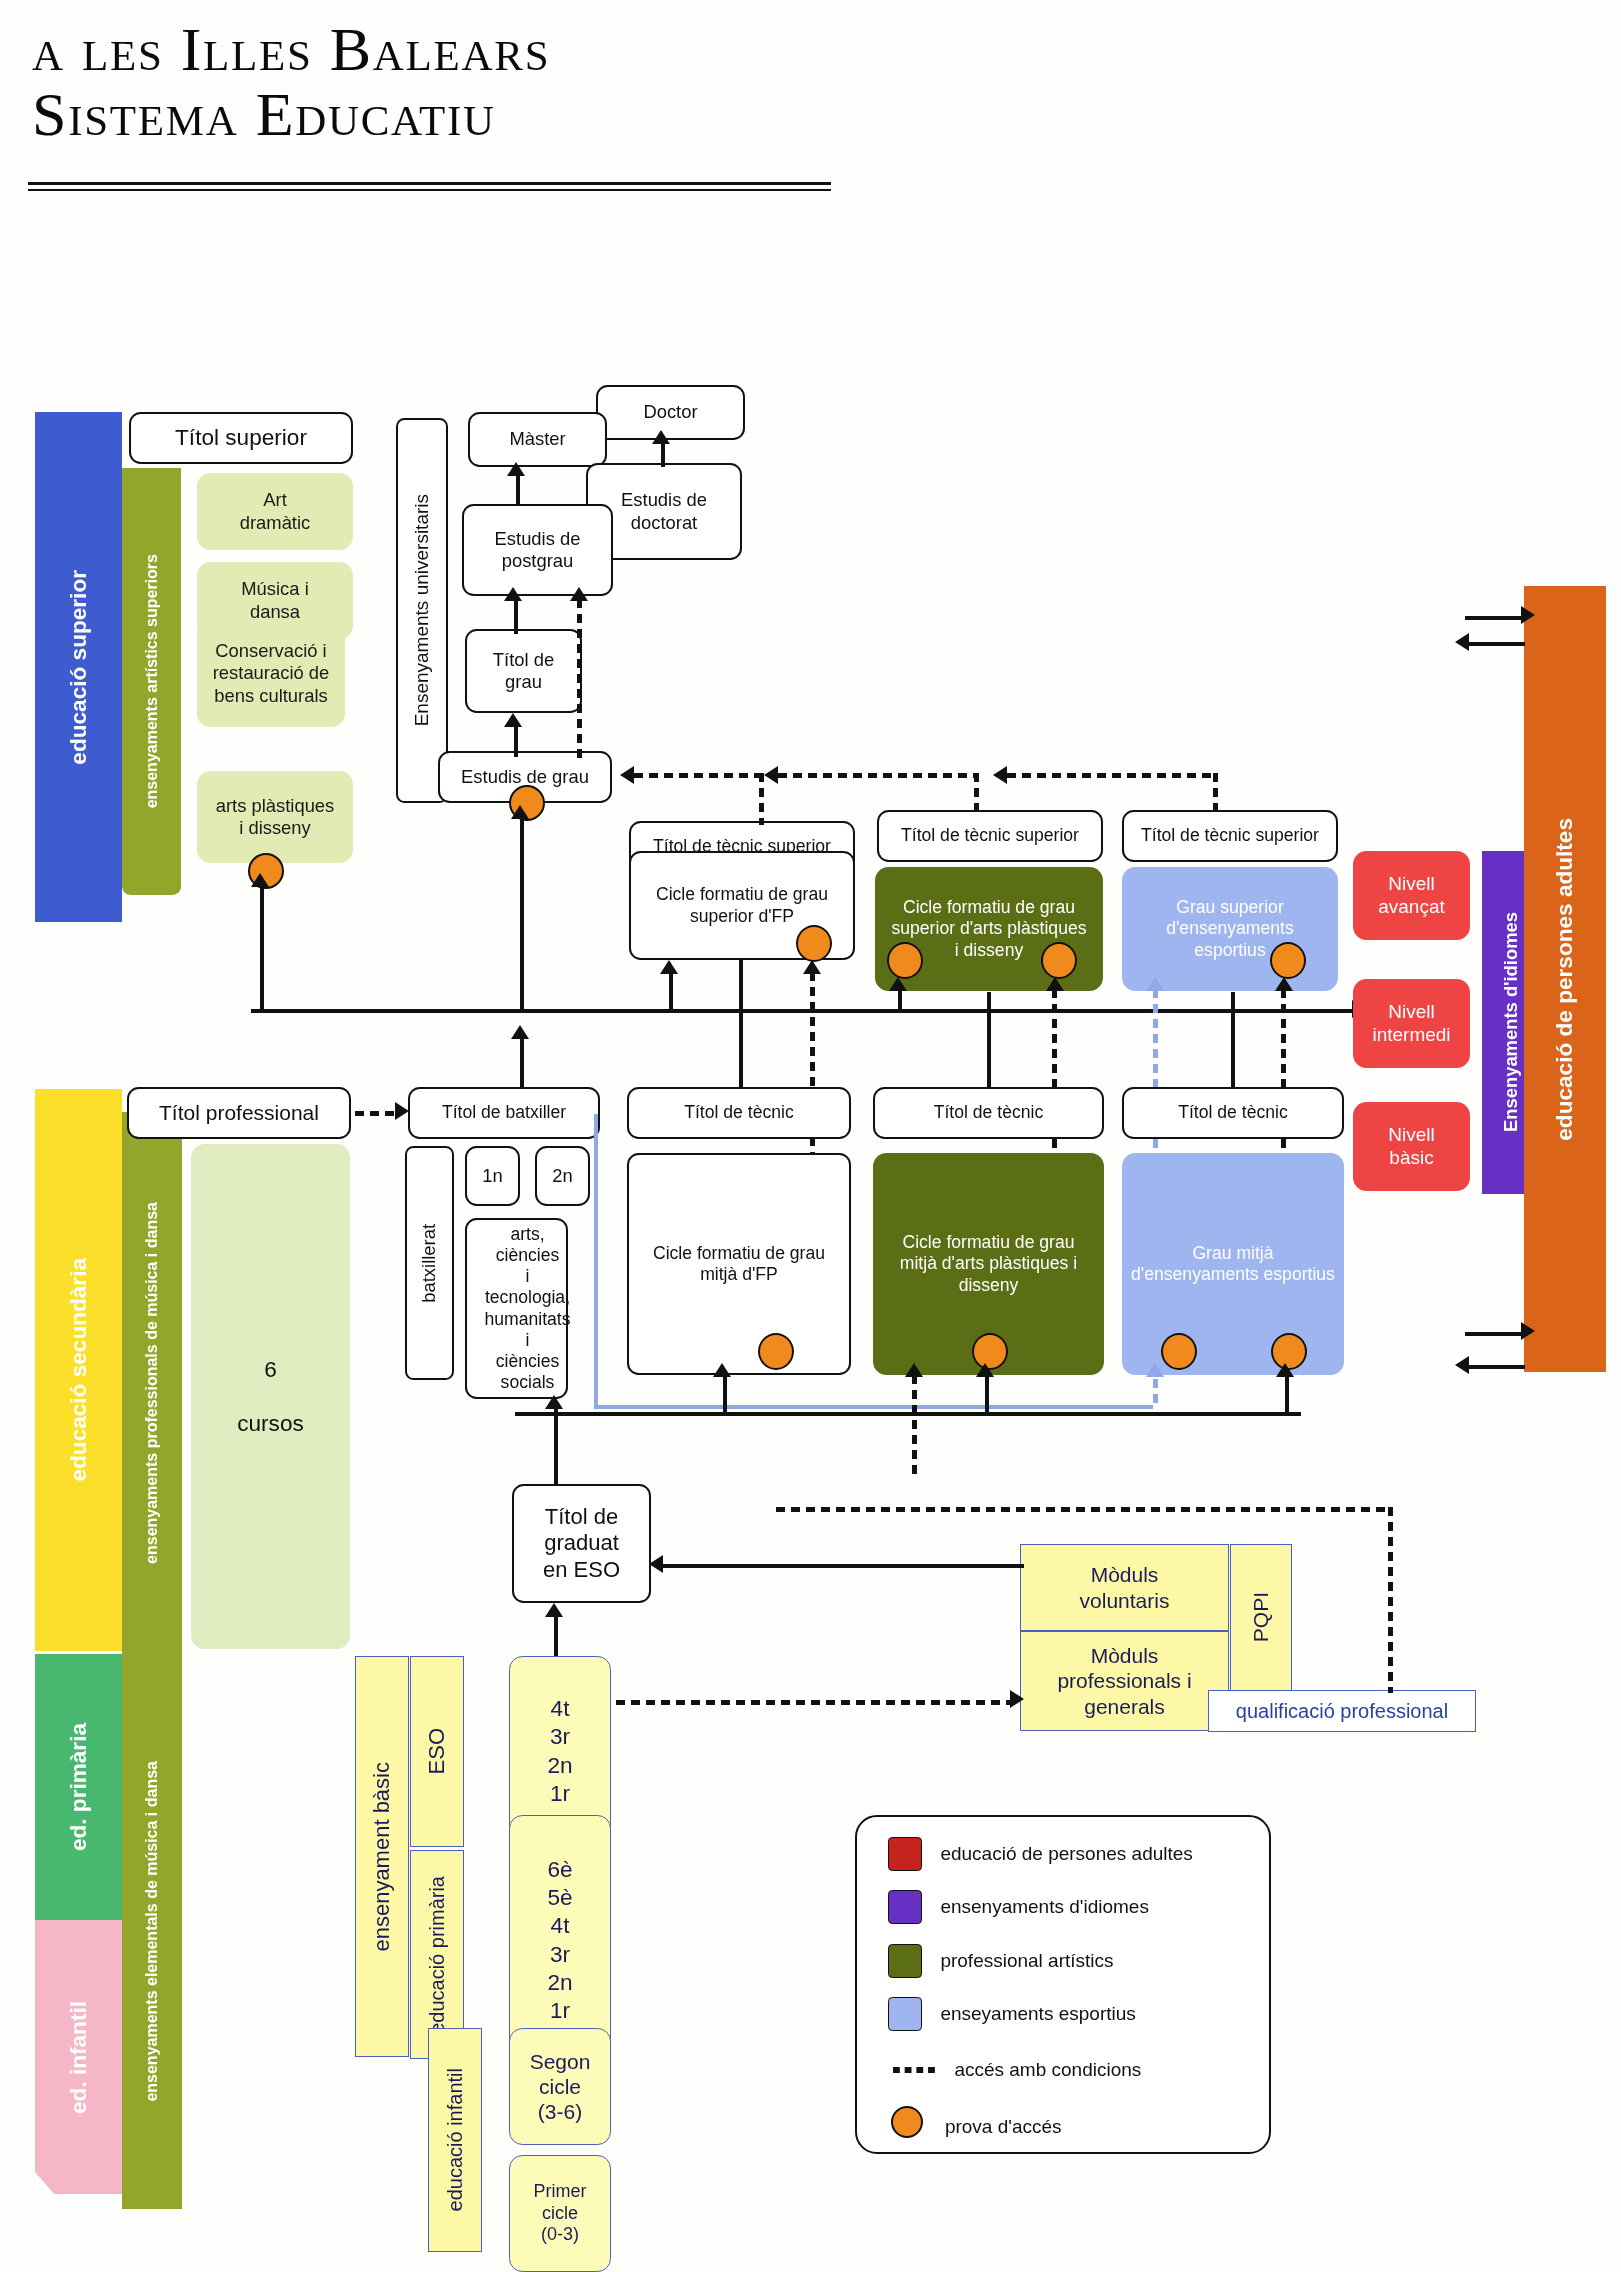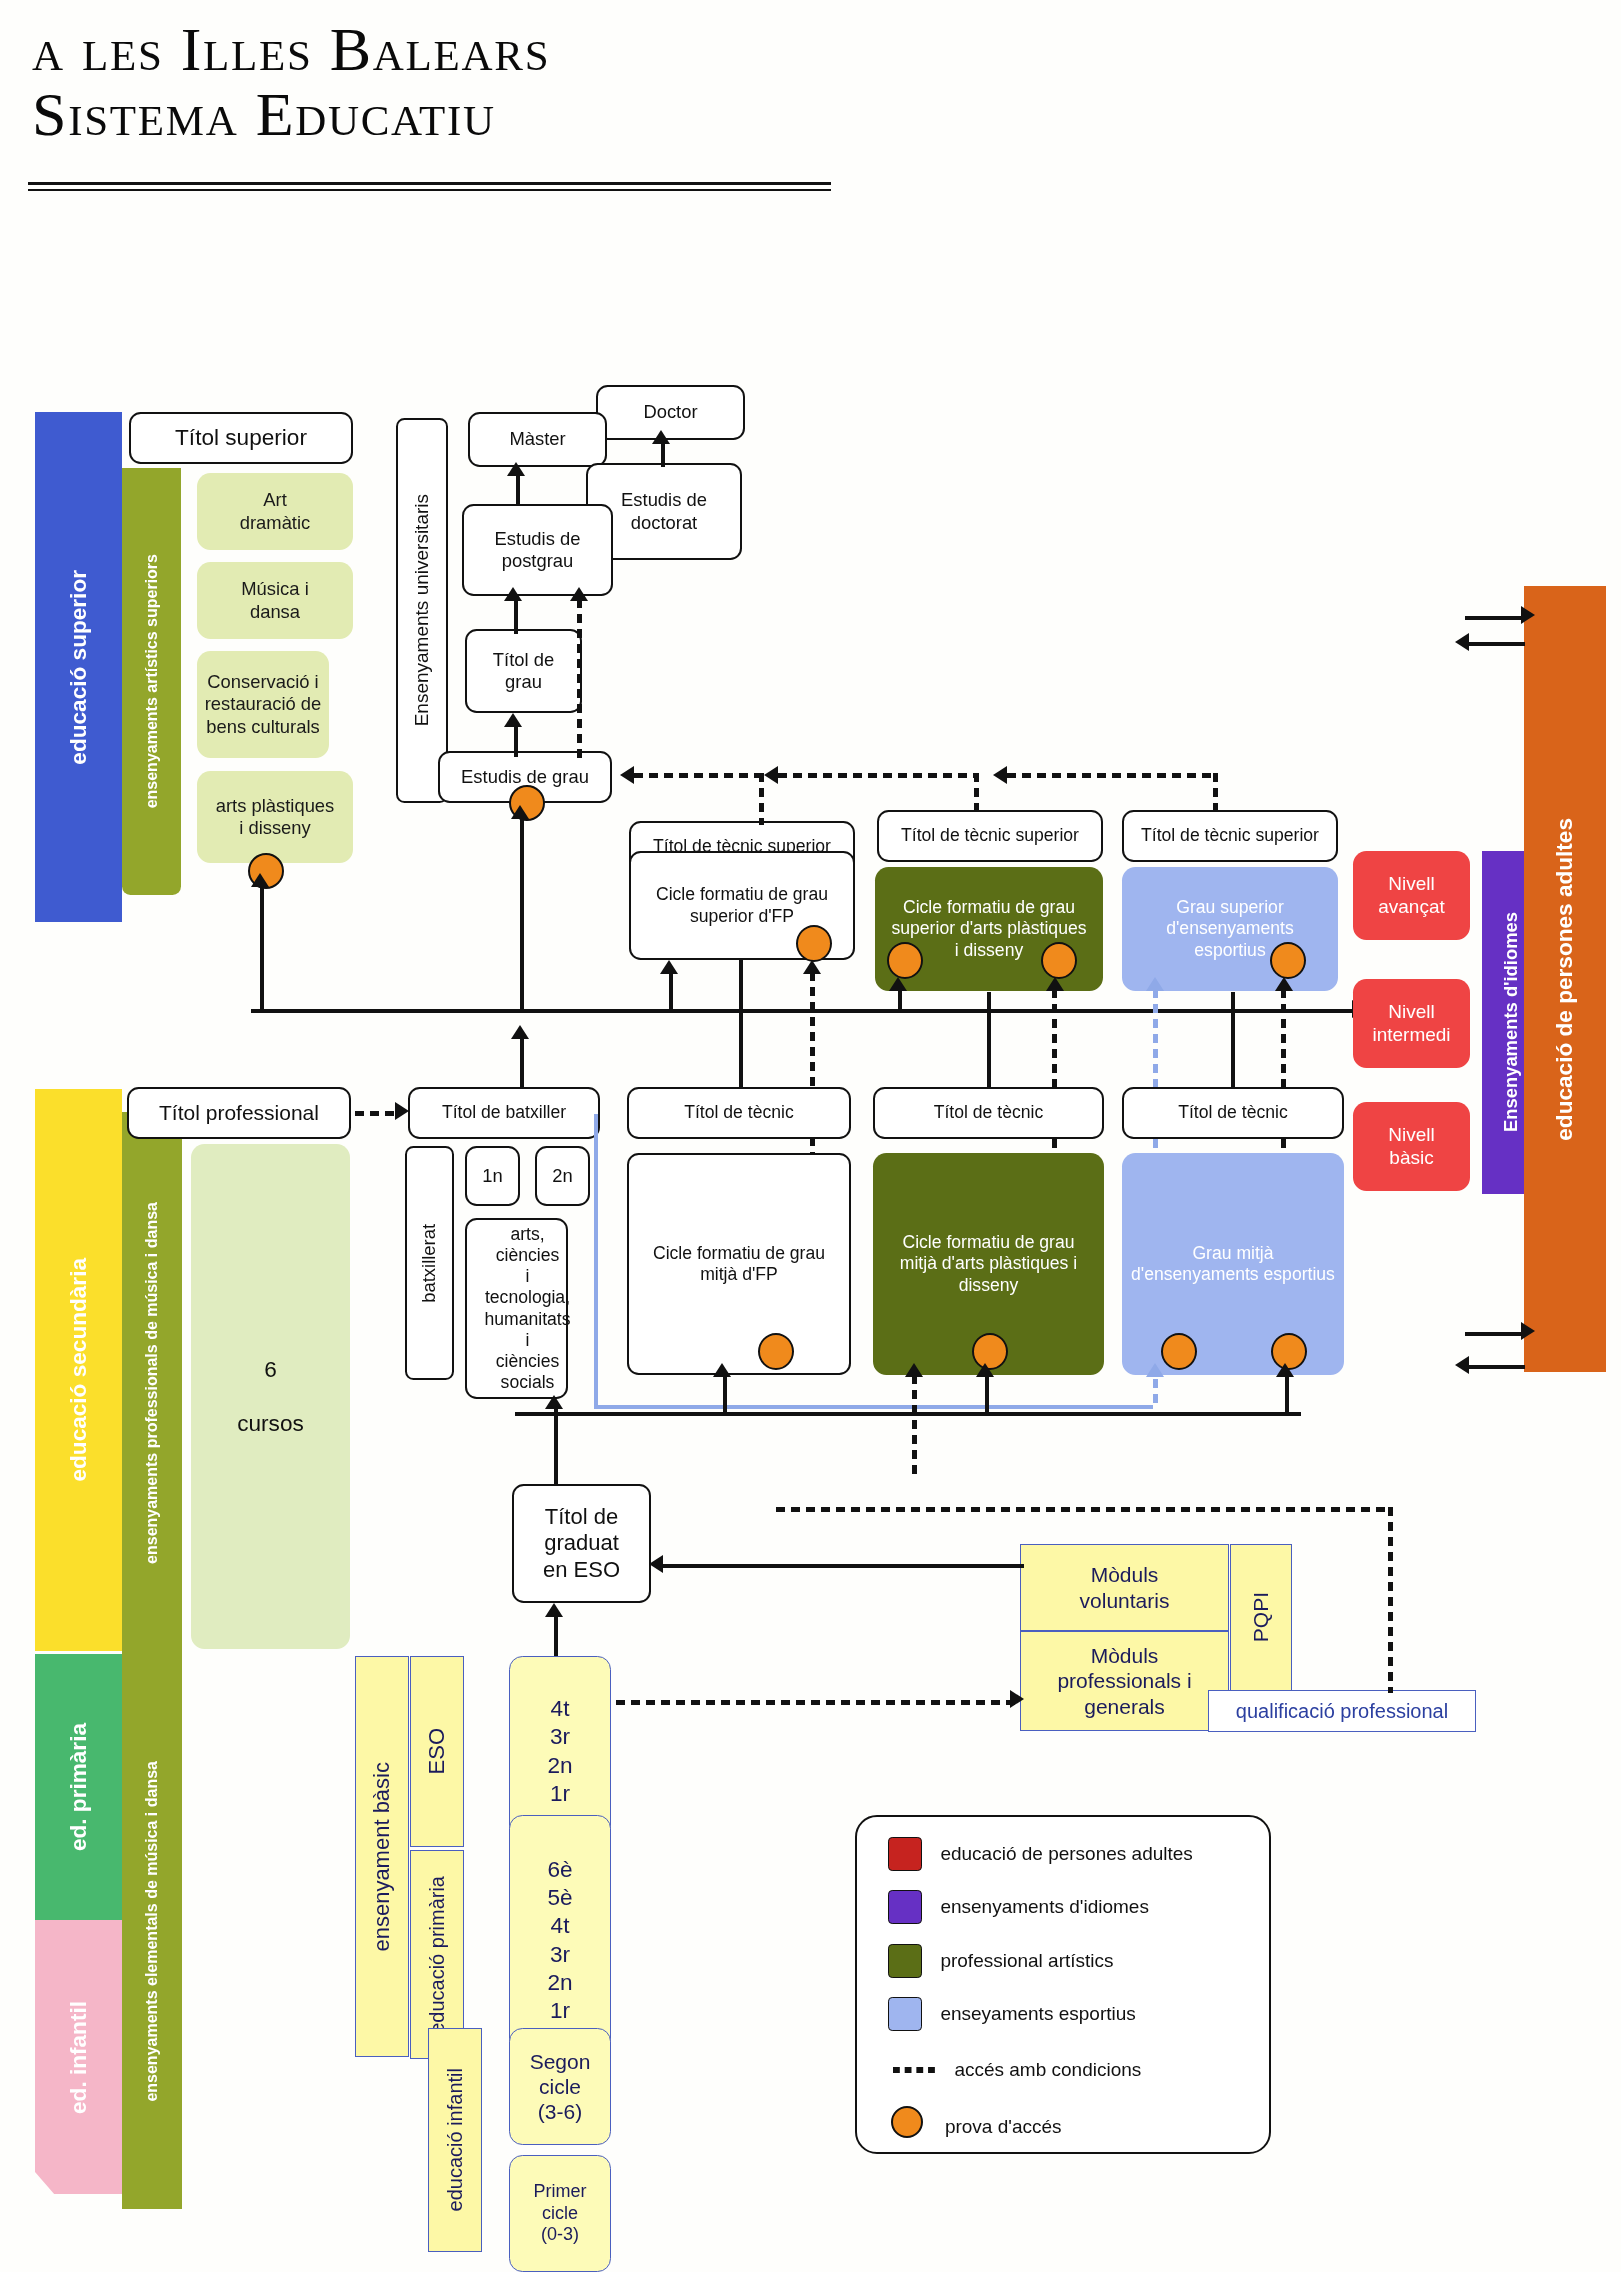--- a/index.html
+++ b/index.html
@@ -115,21 +115,21 @@
   </div>
 
   <div class="bx tile c-paleolive" style="left:197px;top:473px;width:156px;height:77px;white-space:pre-line;">
     <span>Art
 dramàtic</span>
   </div>
   <div class="bx tile c-paleolive" style="left:197px;top:562px;width:156px;height:77px;white-space:pre-line;">
     <span>Música i
 dansa</span>
   </div>
-  <div class="bx tile c-paleolive" style="left:197px;top:651px;width:132px;height:107px;white-space:pre-line;">
+  <div class="bx tile c-paleolive" style="left:197px;top:620px;width:148px;height:107px;white-space:pre-line;">
     <span>Conservació i
 restauració de
 bens culturals</span>
   </div>
   <div class="bx tile c-paleolive" style="left:197px;top:771px;width:156px;height:92px;white-space:pre-line;">
     <span>arts plàstiques
 i disseny</span>
   </div>
   <div class="dot" style="left:248px;top:853px;width:32px;height:32px;"></div>
 

